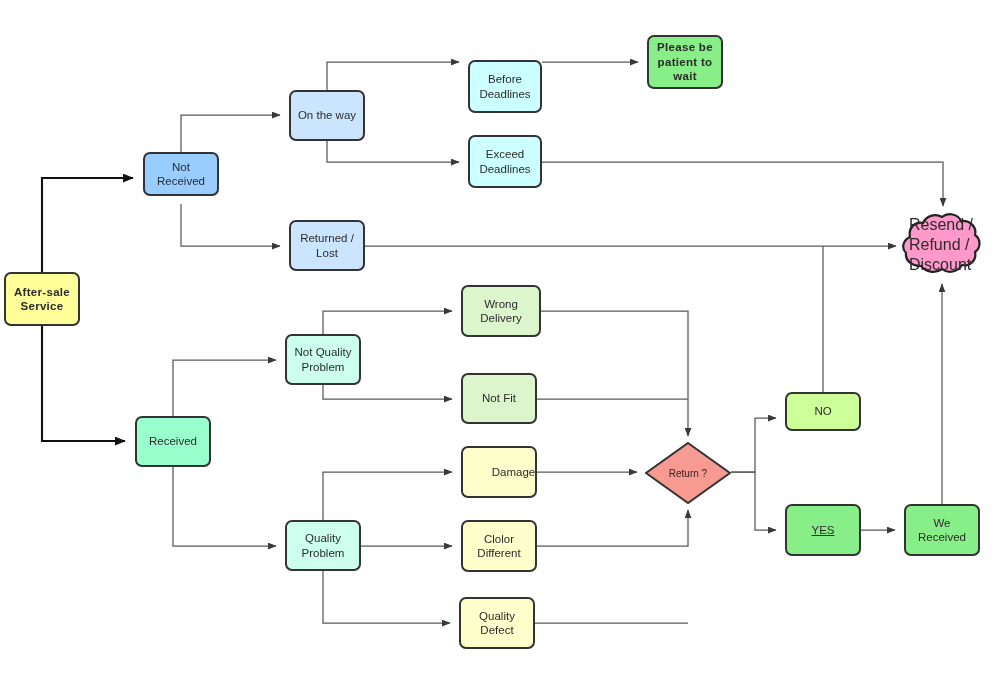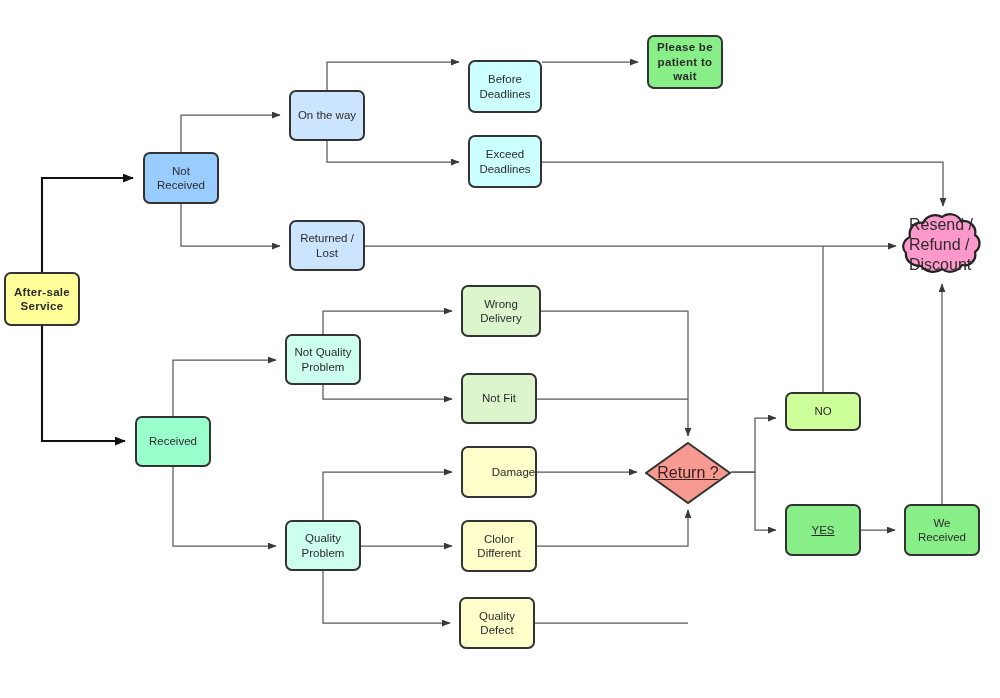--- a/index.html
+++ b/index.html
@@ -55,24 +55,23 @@
   }
   .diamond-wrap .dlabel {
     position: absolute;
     left: 0;
     top: 0;
     width: 100%;
     height: 100%;
     display: flex;
     align-items: center;
     justify-content: center;
-    font-size: 16px;
+    font-size: 10px;
     color: #3a2020;
     pointer-events: none;
-    text-decoration: underline;
   }
   .cloud-wrap {
     position: absolute;
     z-index: 3;
   }
   .cloud-wrap .clabel {
     position: absolute;
     left: 0;
     top: 0;
     width: 100%;
@@ -146,21 +145,21 @@
 
       <path d="M 942 504 L 942 284" marker-end="url(#arrow)"></path>
     </g>
   </svg>
 
   <div class="node bold thick" id="n-after_sale_service" style="left: 4px; top: 272px; width: 76px; height: 54px; background: rgb(255, 255, 153); border-color: rgb(51, 51, 51);">
     <span>After-sale
 Service</span>
   </div>
 
-  <div class="node thick" id="n-not_received" style="left: 143px; top: 152px; width: 76px; height: 52px; background: rgb(153, 204, 255); border-color: rgb(51, 51, 51);">
+  <div class="node thick" id="n-not_received" style="left: 143px; top: 152px; width: 76px; height: 44px; background: rgb(153, 204, 255); border-color: rgb(51, 51, 51);">
     <span>Not
 Received</span>
   </div>
 
   <div class="node thick" id="n-received" style="left: 135px; top: 416px; width: 76px; height: 51px; background: rgb(153, 255, 204); border-color: rgb(51, 51, 51);">
     <span>Received</span>
   </div>
 
   <div class="node thick" id="n-on_the_way" style="left: 289px; top: 90px; width: 76px; height: 51px; background: rgb(204, 229, 255); border-color: rgb(51, 51, 51);">
     <span>On the way</span>

